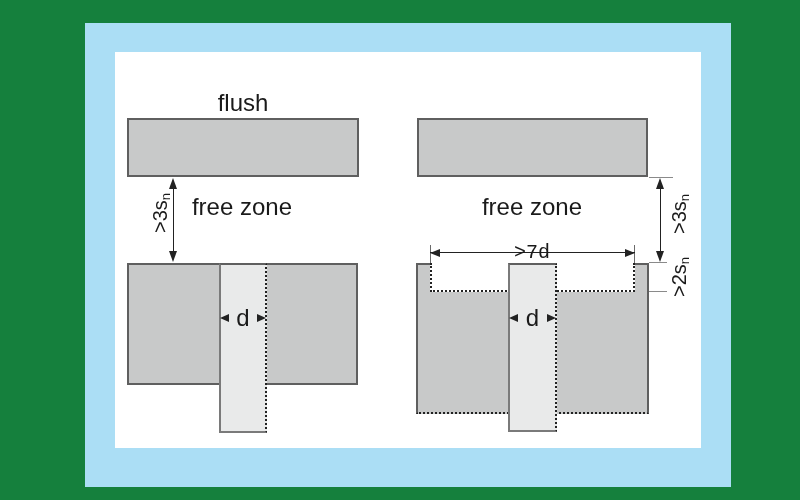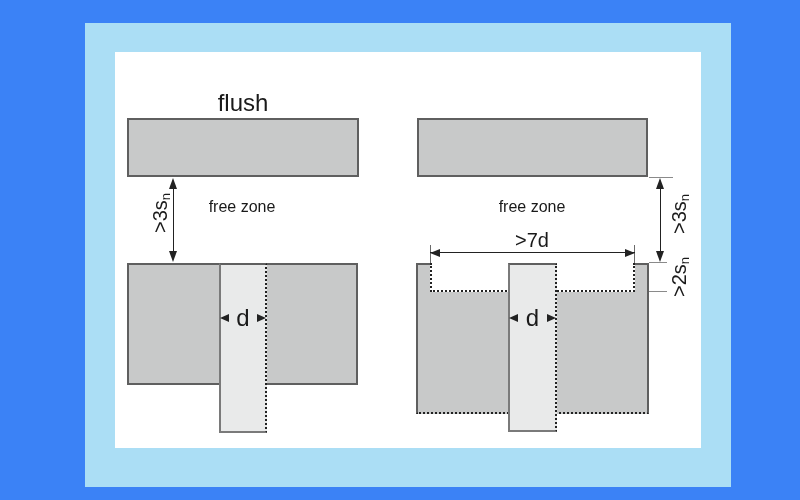--- a/index.html
+++ b/index.html
@@ -1,23 +1,23 @@
 <!DOCTYPE html>
 <html><head>
 <meta charset="utf-8">
 <style>
   * { margin: 0; padding: 0; box-sizing: border-box; }
   body { font-family: "Liberation Sans", sans-serif; background: #ffffff; }
-  .page { position: relative; width: 800px; height: 500px; background: #3b82f6; overflow: hidden; }
+  .page { position: relative; width: 800px; height: 500px; background: #15803d; overflow: hidden; }
 
   .frame { position: absolute; left: 85px; top: 23px; width: 646px; height: 464px; background: #abdef5; }
   .panel { position: absolute; left: 115px; top: 52px; width: 586px; height: 396px; background: #ffffff; }
 
   .caption { position: absolute; font-size: 24px; line-height: 26px; color: #1a1a1a; text-align: center; white-space: nowrap; }
-  .zone-label { position: absolute; font-size: 16px; line-height: 26px; color: #1a1a1a; text-align: center; white-space: nowrap; }
+  .zone-label { position: absolute; font-size: 24px; line-height: 26px; color: #1a1a1a; text-align: center; white-space: nowrap; }
   .dim-label { position: absolute; font-size: 20px; line-height: 22px; color: #1a1a1a; text-align: center; white-space: nowrap; }
   .rot-label { position: absolute; width: 64px; height: 20px; font-size: 20px; line-height: 20px; color: #1a1a1a;
                text-align: center; white-space: nowrap; transform: rotate(-90deg); transform-origin: center center; }
   sub, .sub { font-size: 13px; vertical-align: -3px; }
 
   .bar   { position: absolute; background: #c8c9c9; border: 2px solid #5f5f5f; }
   .block { position: absolute; background: #c8c9c9; border: 2px solid #5f5f5f; }
   .block-nf { position: absolute; background: #c8c9c9; border: 2px solid #5f5f5f; border-bottom: 2px dotted #222222; }
   .recess { position: absolute; background: #ffffff; border-left: 2px dotted #222222; border-right: 2px dotted #222222; border-bottom: 2px dotted #222222; }
   .tube  { position: absolute; background: #e9eaea; border-top: 2px solid #5f5f5f; border-left: 2px solid #7a7a7a;
@@ -66,21 +66,21 @@
 
   <div class="bar" style="left:417px; top:118px; width:231px; height:59px;"></div>
 
   <div class="zone-label" style="left:452px; top:194px; width:160px;">free zone</div>
 
   <div class="extline" style="left:430px; top:245px; height:18px;"></div>
   <div class="extline" style="left:634px; top:245px; height:18px;"></div>
   <div class="hline" style="left:430px; top:252px; width:205px;"></div>
   <div class="arr-left" style="left:430px; top:248.5px;"></div>
   <div class="arr-right" style="left:625px; top:248.5px;"></div>
-  <div class="dim-label" style="left:482px; top:229px; width:100px;">&gt;7d</div>
+  <div class="dim-label" style="left:482px; top:242px; width:100px;font-family:Liberation Mono, monospace;">&gt;7d</div>
 
   <div class="block-nf" style="left:416px; top:263px; width:233px; height:151px;"></div>
   <div class="recess" style="left:430px; top:263px; width:205px; height:29px;"></div>
   <div class="tube" style="left:508px; top:263px; width:49px; height:169px;"></div>
 
   <div class="arr-sm-left" style="left:509px; top:314px;"></div>
   <div class="arr-sm-right" style="left:547px; top:314px;"></div>
   <div class="d-label" style="left:508px; top:306px; width:49px;">d</div>
 
   <div class="tick" style="left:649px; top:177px; width:24px;"></div>

